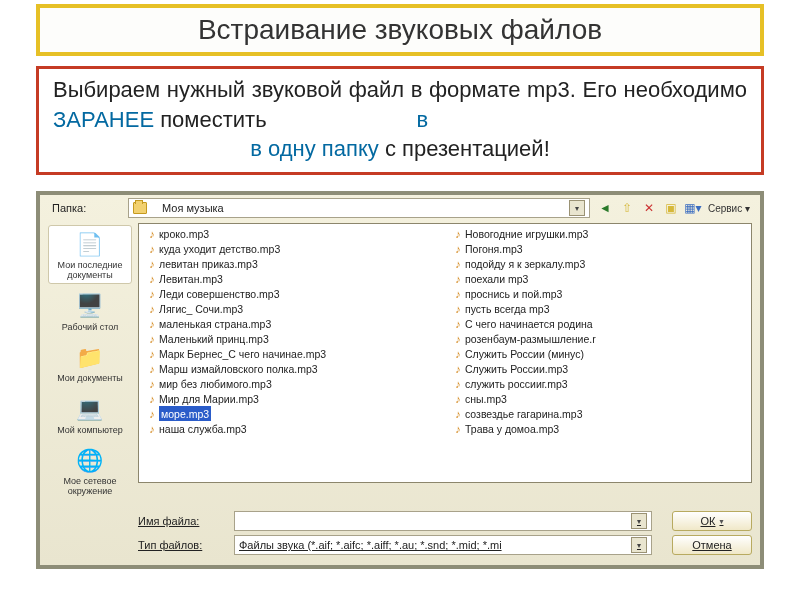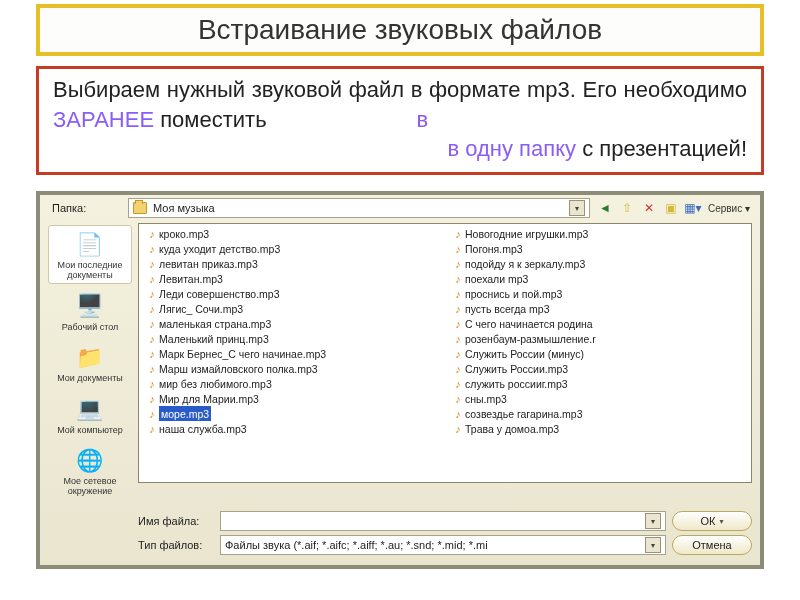--- a/index.html
+++ b/index.html
@@ -2,29 +2,29 @@
 <html><head>
 <meta charset="utf-8">
 <style>
   * { box-sizing: border-box; margin: 0; padding: 0; }
   body { width: 800px; height: 600px; font-family: Arial, sans-serif; background: #fff; overflow: hidden; }
 
   .title-banner { margin: 4px 36px 10px 36px; border: 4px solid #e6c026; background: #fdfdfb; text-align: center; padding: 6px 10px; }
   .title-banner h1 { font-size: 28px; font-weight: 400; color: #333; }
 
   .info-box { margin: 0 36px 8px 36px; border: 3px solid #c53b24; background: #fff; padding: 6px 14px 8px 14px; font-size: 22px; color: #222; line-height: 1.35; text-align: justify; }
-  .info-box .red { color: #8b5cf6; }
-  .info-box .center-line { text-align: right; }
+  .info-box .red { color: #0369a1; }
+  .info-box .center-line { text-align: center; }
   .info-box .spacer { display:inline-block; width:150px; }
 
   .shot-wrap { margin: 16px 36px 0 36px; border: 4px solid #8d8d77; background:#efeace; }
   .dialog { background: linear-gradient(#f4f1de, #e9e5cf); font-family: Tahoma, Arial, sans-serif; font-size: 11px; color:#222; }
   .dlg-top { display:flex; align-items:center; gap:6px; padding:3px 8px 3px 12px; }
   .dlg-label { width:70px; }
-  .folder-sel { flex:1; display:flex; align-items:center; gap:6px; background:#fff; border:1px solid #a8a28a; height:20px; padding:0 4px; }
+  .folder-sel { flex:1; display:flex; align-items:center; gap:15px; background:#fff; border:1px solid #a8a28a; height:20px; padding:0 4px; }
   .folder-sel .folder-mini { width:14px; height:12px; background:#f2d170; border:1px solid #c59a20; border-radius:1px; position:relative; }
   .folder-sel .folder-mini::before { content:""; position:absolute; top:-3px; left:1px; width:6px; height:3px; background:#f2d170; border:1px solid #c59a20; border-bottom:none; }
   .folder-sel .dd { margin-left:auto; width:16px; height:16px; background:#e9e5cf; border:1px solid #9a9274; display:flex; align-items:center; justify-content:center; font-size:8px; color:#444; }
   .tool-icons { display:flex; gap:4px; align-items:center; }
   .tool-icons span { width:18px; height:18px; display:flex; align-items:center; justify-content:center; border:1px solid transparent; font-size:12px; }
   .tool-icons .svc { font-size:10px; width:auto; padding:0 2px; border:none; color:#333; }
 
   .dlg-body { display:flex; padding:2px 8px 4px 8px; gap:6px; }
   .sidebar { width:84px; display:flex; flex-direction:column; gap:4px; padding-top:2px; }
   .side-item { display:flex; flex-direction:column; align-items:center; gap:2px; padding:3px 2px; font-size:9px; text-align:center; line-height:1.05; color:#333; }
@@ -37,25 +37,25 @@
   .ico-net { color:#4a7aa8; }
 
   .file-pane { flex:1; background:#fff; border:1px solid #8c866c; height:260px; overflow:hidden; display:flex; }
   .file-col { flex:1; padding:2px 6px; }
   .file-row { display:flex; align-items:center; font-size:10.5px; height:15px; white-space:nowrap; overflow:hidden; }
   .file-row.sel .fname { background:#2a5cc9; color:#fff; padding:8px 2px; }
   .file-row .mp3-ico { width:14px; height:12px; display:inline-flex; align-items:center; justify-content:center; font-size:11px; color:#d48a20; }
   .file-row .mp3-ico::before { content:"♪"; }
 
   .dlg-bottom { padding:4px 8px 10px 8px; }
-  .row-bot { display:flex; align-items:center; gap:6px; margin-top:4px; }
+  .row-bot { display:flex; align-items:center; gap:20px; margin-top:4px;text-decoration:underline; }
   .row-bot .lbl { width:76px; margin-left:90px; font-size:11px; }
   .row-bot .field { flex:1; background:#fff; border:1px solid #a8a28a; height:20px; display:flex; align-items:center; padding:0 4px; font-size:11px; }
   .row-bot .field .dd { margin-left:auto; width:16px; height:16px; background:#e9e5cf; border:1px solid #9a9274; display:flex; align-items:center; justify-content:center; font-size:8px; color:#444; }
-  .btn { width:80px; height:20px; border:1px solid #b8aa60; background:linear-gradient(#fff,#f0e8c8); border-radius:10px; font-size:11px; display:flex; align-items:center; justify-content:center; gap:4px; }
+  .btn { width:80px; height:20px; border:1px solid #b8aa60; background:linear-gradient(#fff,#f0e8c8); border-radius:3px; font-size:11px; display:flex; align-items:center; justify-content:center; gap:4px; }
   .btn.primary { border:1px solid #b8aa60; }
   .btn .dd2 { font-size:8px; color:#555; }
 </style>
 </head>
 <body>
 
 <div class="title-banner">
   <h1>Встраивание звуковых файлов</h1>
 </div>
 

